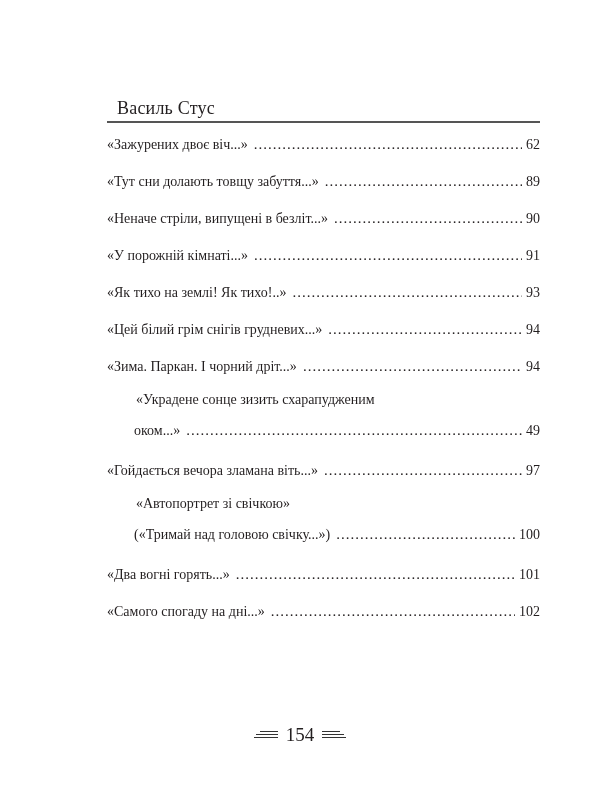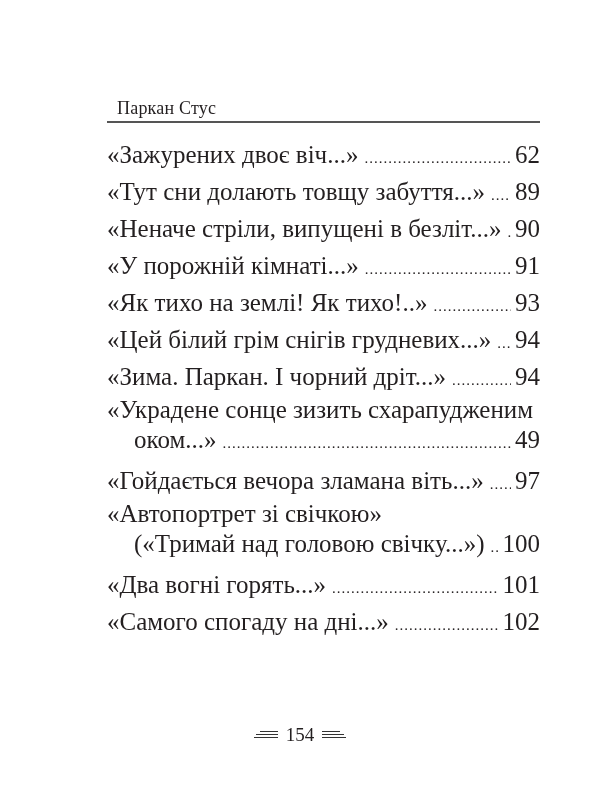--- a/index.html
+++ b/index.html
@@ -12,29 +12,29 @@
       position: absolute; left: 107px; top: 98px; width: 433px;
     }
     .header-title {
       position: absolute; left: 10px; top: 0px;
       font-size: 18px; letter-spacing: 0.2px;
     }
     .header-rule {
       position: absolute; left: 0; top: 23px; width: 433px; height: 1.5px; background: #555;
     }
     .toc {
-      position: absolute; left: 107px; top: 136px; width: 433px;
-      font-size: 25px;
+      position: absolute; left: 107px; top: 126px; width: 433px;
+      font-size: 14px;
     }
     .entry { position: relative; }
     .line {
       display: flex; align-items: baseline; height: 37px; line-height: 37px;
       white-space: nowrap;
     }
-    .line.first-of-two { height: 30px; line-height: 30px; }
+    .line.first-of-two { height: 30px; line-height: 30px; margin-left: 29px; }
     .line.indent { padding-left: 27px; height: 30px; line-height: 30px; }
     .title { flex: 0 0 auto; }
     .dots {
       flex: 1 1 auto; overflow: hidden; margin: 0 4px 0 6px;
       letter-spacing: 1px; font-size: 15px;
     }
     .dots::before {
       content: "..................................................................................................................................................";
     }
     .page { flex: 0 0 auto; }
@@ -51,21 +51,21 @@
     .orn.left span:nth-child(2) { top: 3px; left: 2px; width: 22px; }
     .orn.left span:nth-child(3) { top: 6px; left: 0; width: 24px; }
     .orn.right span:nth-child(1) { top: 0; left: 0; width: 18px; }
     .orn.right span:nth-child(2) { top: 3px; left: 0; width: 22px; }
     .orn.right span:nth-child(3) { top: 6px; left: 0; width: 24px; }
   </style>
 </head>
 <body>
 
 <div class="header">
-  <div class="header-title">Паркан Стус</div>
+  <div class="header-title">Василь Стус</div>
   <div class="header-rule"></div>
 </div>
 
 <div class="toc">
   <div class="entry">
     <div class="line">
         <span class="title">«Зажурених двоє віч...»</span>
         <span class="dots"></span>
         <span class="page">62</span>
       </div>

